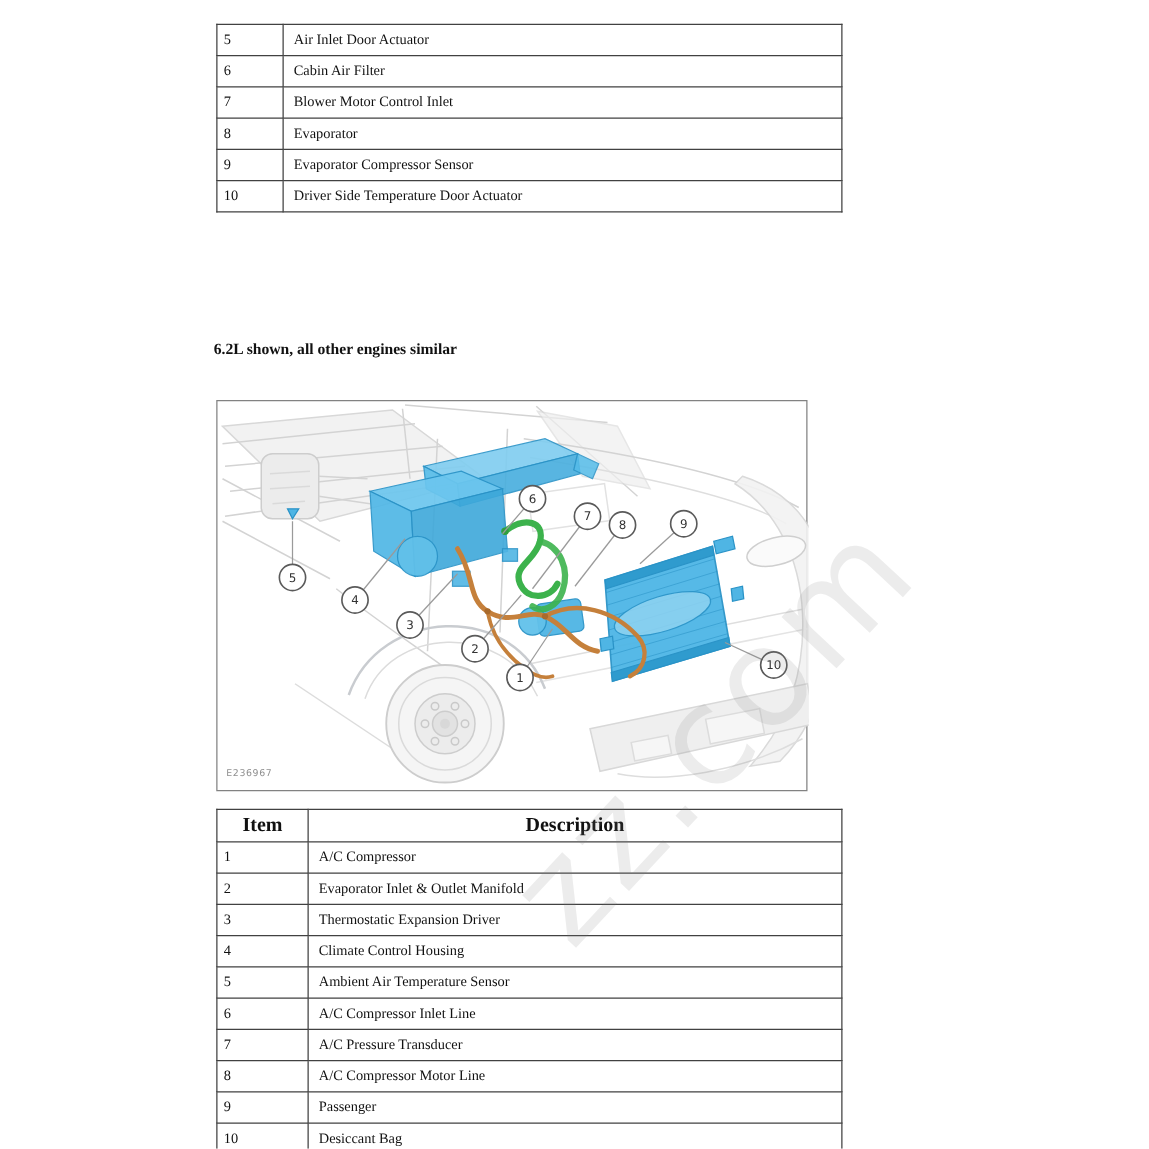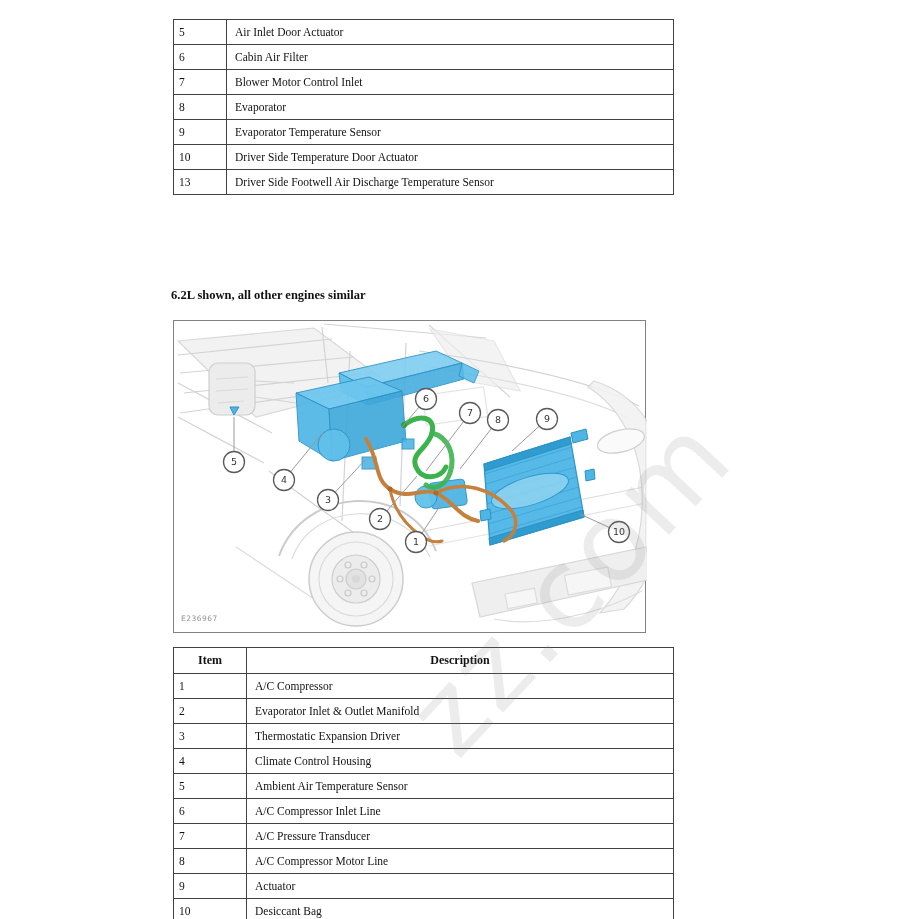--- a/index.html
+++ b/index.html
@@ -6,27 +6,27 @@
   .page{position:relative;width:919px;height:919px;background:#ffffff;overflow:hidden;
         font-family:"Liberation Serif",serif;color:#111;}
 
   
   table.parts{position:absolute;border-collapse:collapse;table-layout:fixed;width:501px;
               font-size:11.5px;line-height:1.1;}
   table.parts td,table.parts th{border:1px solid #414141;height:22px;vertical-align:middle;
               overflow:hidden;white-space:nowrap;}
   table.parts td.c1{width:46px;padding-left:5px;}
   table.parts td.c2{padding-left:8px;}
-  table.parts th{font-weight:bold;font-size:12px;text-align:center;height:23px;}
+  table.parts th{font-weight:bold;font-size:16px;text-align:center;height:23px;}
   #topTable{left:173px;top:19px;}
   #bottomTable{left:173px;top:647px;}
   #bottomTable td.c1{width:70px;}
 
   
-  .figure-caption{position:absolute;left:171px;top:288px;font-weight:bold;font-size:12.5px;}
+  .figure-caption{position:absolute;left:171px;top:272px;font-weight:bold;font-size:12.5px;}
 
   
   .figure-frame{position:absolute;left:173px;top:320px;width:473px;height:313px;
                 border:1.5px solid #828282;background:#fff;box-sizing:border-box;}
   .img-code{position:absolute;left:7px;bottom:9px;font-family:"DejaVu Sans",sans-serif;
             font-size:7.5px;color:#909090;letter-spacing:.5px;}
 
   
   .watermark{position:absolute;left:383px;top:692px;transform:rotate(-47deg);
              transform-origin:0 0;font-family:"DejaVu Sans",sans-serif;font-size:110px;
@@ -53,29 +53,25 @@
         <tr>
           <td class="c1">7</td>
           <td class="c2">Blower Motor Control Inlet</td>
         </tr>
         <tr>
           <td class="c1">8</td>
           <td class="c2">Evaporator</td>
         </tr>
         <tr>
           <td class="c1">9</td>
-          <td class="c2">Evaporator Temperature Sensor</td>
+          <td class="c2">Evaporator Compressor Sensor</td>
         </tr>
         <tr>
           <td class="c1">10</td>
           <td class="c2">Driver Side Temperature Door Actuator</td>
-        </tr>
-        <tr>
-          <td class="c1">13</td>
-          <td class="c2">Driver Side Footwell Air Discharge Temperature Sensor</td>
         </tr>
       </tbody>
   </table>
 
   <div class="figure-caption">6.2L shown, all other engines similar</div>
 
   <div class="figure-frame">
     <svg width="473" height="313" viewBox="0 0 473 313">
 
       <g stroke="#d3d3d3" fill="none" stroke-width="1.2">
@@ -256,21 +252,21 @@
         <tr>
           <td class="c1">7</td>
           <td class="c2">A/C Pressure Transducer</td>
         </tr>
         <tr>
           <td class="c1">8</td>
           <td class="c2">A/C Compressor Motor Line</td>
         </tr>
         <tr>
           <td class="c1">9</td>
-          <td class="c2">Actuator</td>
+          <td class="c2">Passenger</td>
         </tr>
         <tr>
           <td class="c1">10</td>
           <td class="c2">Desiccant Bag</td>
         </tr>
       </tbody>
   </table>
 
 </div>
 

